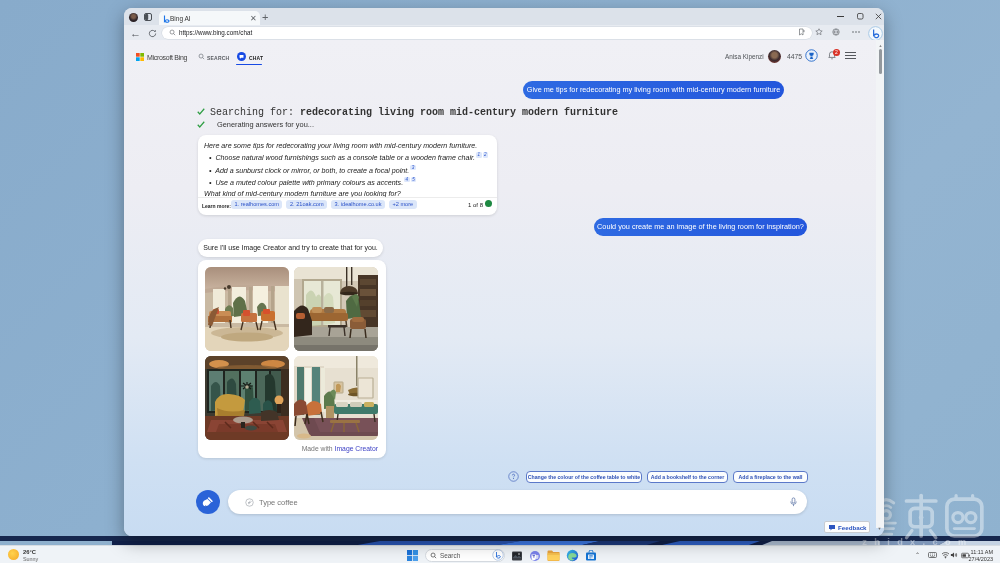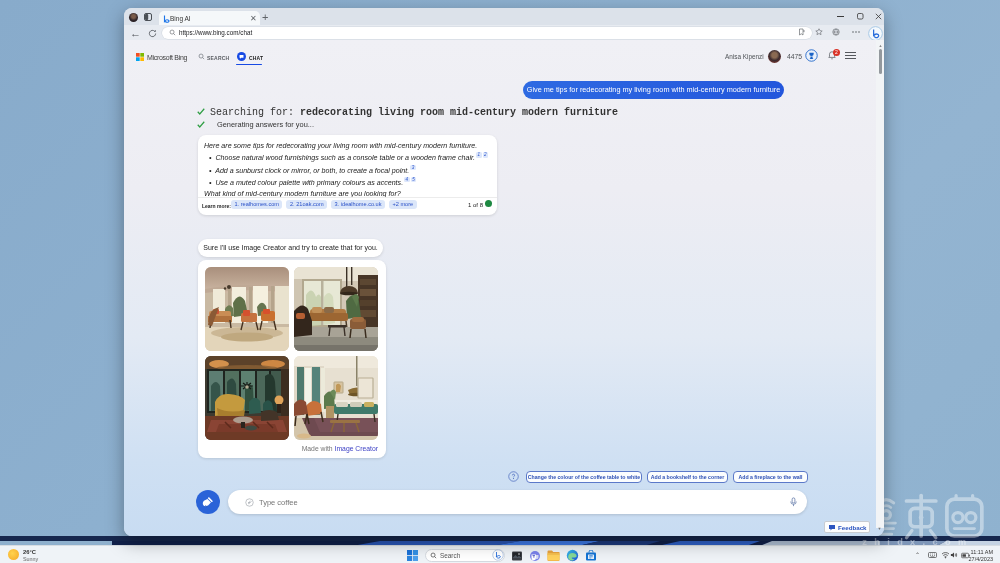--- a/index.html
+++ b/index.html
@@ -272,20 +272,21 @@
       What kind of mid-century modern furniture are you looking for?
     </div>
     <div class="abs" style="left:78px;top:161.5px;font-size:5px;font-weight:bold;line-height:8px;color:#222;">Learn more:</div>
     <div class="abs" style="left:74px;top:156.5px;width:299px;height:0.5px;background:#ececec;"></div>
     <div class="abs" style="left:107px;top:160px;font-size:0;white-space:nowrap;">
       <span class="pill">1. realhomes.com</span><span class="pill">2. 21oak.com</span><span class="pill">3. idealhome.co.uk</span><span class="pill">+2 more</span>
     </div>
     <div class="abs" style="left:344px;top:161px;font-size:6px;line-height:9px;color:#222;">1 of 8</div>
     <div class="abs" style="left:361px;top:160px;width:7px;height:7px;border-radius:50%;background:#1d8841;"></div>
 
+    <div class="abs ubbl" style="left:470px;top:178px;width:213px;height:18px;">Could you create me an image of the living room for inspiration?</div>
 
     <div class="abs card" style="left:74px;top:199px;width:185px;height:18px;border-radius:9px;font-size:7px;line-height:18px;text-align:center;color:#222;white-space:nowrap;">Sure I'll use Image Creator and try to create that for you.</div>
 
     <div class="abs card" style="left:74px;top:220px;width:188px;height:198px;"></div>
     <div class="abs" id="img1" style="left:81px;top:227px;width:84px;height:84px;border-radius:6px;overflow:hidden;">
       <svg width="84" height="84" viewBox="0 0 84 84">
         <defs>
             <linearGradient id="c1" x1="0" y1="0" x2="0" y2="1">
               <stop offset="0" stop-color="#a98f7c"></stop>
               <stop offset="1" stop-color="#cdb8a4"></stop>

